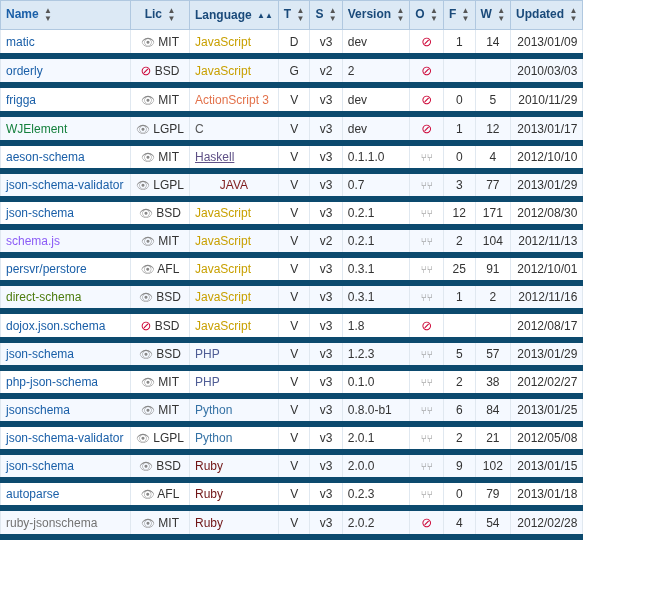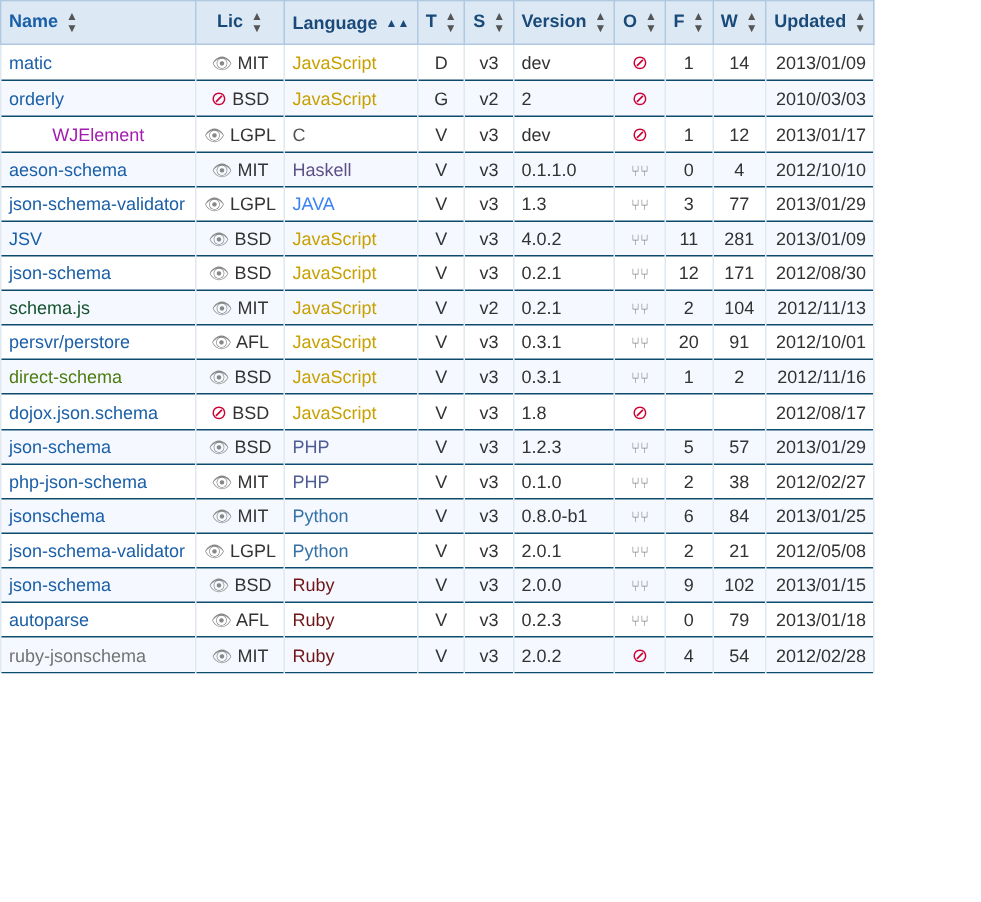--- a/index.html
+++ b/index.html
@@ -28,21 +28,21 @@
     thead th .sort-arrows {
       display: inline-flex;
       flex-direction: column;
       margin-left: 2px;
       vertical-align: middle;
       line-height: 1;
       font-size: 8px;
       color: #555;
     }
     tbody tr {
-      border-bottom: 1px solid #0c4a6e;
+      border-bottom: 6px solid #0c4a6e;
     }
     tbody tr:nth-child(odd) {
       background: #fff;
     }
     tbody tr:nth-child(even) {
       background: #f5f9ff;
     }
     tbody td {
       padding: 4px 5px;
       border-right: 1px solid #e0e8f0;
@@ -149,100 +149,100 @@
     <td class="col-lang" style="color:#c8a000;">JavaScript</td>
     <td class="col-t">G</td>
     <td class="col-s">v2</td>
     <td class="col-ver">2</td>
     <td class="col-o"><span style="color:#cc0033;font-size:13px;">⊘</span></td>
     <td class="col-f"></td>
     <td class="col-w"></td>
     <td class="col-upd">2010/03/03</td>
   </tr>
       <tr>
-    <td class="col-name" style="color:#a21caf;text-align:center;">WJElement</td>
+    <td class="col-name" style="color:#1a5fa8;">frigga</td>
+    <td class="col-lic"><span style="color:#888;font-size:11px;">👁</span> MIT</td>
+    <td class="col-lang" style="color:#E3724B;">ActionScript 3</td>
+    <td class="col-t">V</td>
+    <td class="col-s">v3</td>
+    <td class="col-ver">dev</td>
+    <td class="col-o"><span style="color:#cc0033;font-size:13px;">⊘</span></td>
+    <td class="col-f">0</td>
+    <td class="col-w">5</td>
+    <td class="col-upd">2010/11/29</td>
+  </tr>
+      <tr>
+    <td class="col-name" style="color:#15803d;">WJElement</td>
     <td class="col-lic"><span style="color:#888;font-size:11px;">👁</span> LGPL</td>
     <td class="col-lang" style="color:#555555;">C</td>
     <td class="col-t">V</td>
     <td class="col-s">v3</td>
     <td class="col-ver">dev</td>
     <td class="col-o"><span style="color:#cc0033;font-size:13px;">⊘</span></td>
     <td class="col-f">1</td>
     <td class="col-w">12</td>
     <td class="col-upd">2013/01/17</td>
   </tr>
       <tr>
     <td class="col-name" style="color:#1a5fa8;">aeson-schema</td>
     <td class="col-lic"><span style="color:#888;font-size:11px;">👁</span> MIT</td>
-    <td class="col-lang" style="color:#5e5086;">Haskell</td>
+    <td class="col-lang" style="color:#5e5086;text-decoration:underline;">Haskell</td>
     <td class="col-t">V</td>
     <td class="col-s">v3</td>
     <td class="col-ver">0.1.1.0</td>
     <td class="col-o"><span style="color:#888;font-size:10px;">⑂⑂</span></td>
     <td class="col-f">0</td>
     <td class="col-w">4</td>
     <td class="col-upd">2012/10/10</td>
   </tr>
       <tr>
     <td class="col-name" style="color:#1a5fa8;">json-schema-validator</td>
     <td class="col-lic"><span style="color:#888;font-size:11px;">👁</span> LGPL</td>
-    <td class="col-lang" style="color:#3b82f6;">JAVA</td>
-    <td class="col-t">V</td>
-    <td class="col-s">v3</td>
-    <td class="col-ver">1.3</td>
+    <td class="col-lang" style="color:#7f1d1d;text-align:center;">JAVA</td>
+    <td class="col-t">V</td>
+    <td class="col-s">v3</td>
+    <td class="col-ver">0.7</td>
     <td class="col-o"><span style="color:#888;font-size:10px;">⑂⑂</span></td>
     <td class="col-f">3</td>
     <td class="col-w">77</td>
     <td class="col-upd">2013/01/29</td>
   </tr>
       <tr>
-    <td class="col-name" style="color:#1a5fa8;">JSV</td>
-    <td class="col-lic"><span style="color:#888;font-size:11px;">👁</span> BSD</td>
-    <td class="col-lang" style="color:#c8a000;">JavaScript</td>
-    <td class="col-t">V</td>
-    <td class="col-s">v3</td>
-    <td class="col-ver">4.0.2</td>
-    <td class="col-o"><span style="color:#888;font-size:10px;">⑂⑂</span></td>
-    <td class="col-f">11</td>
-    <td class="col-w">281</td>
-    <td class="col-upd">2013/01/09</td>
-  </tr>
-      <tr>
     <td class="col-name" style="color:#1a5fa8;">json-schema</td>
     <td class="col-lic"><span style="color:#888;font-size:11px;">👁</span> BSD</td>
     <td class="col-lang" style="color:#c8a000;">JavaScript</td>
     <td class="col-t">V</td>
     <td class="col-s">v3</td>
     <td class="col-ver">0.2.1</td>
     <td class="col-o"><span style="color:#888;font-size:10px;">⑂⑂</span></td>
     <td class="col-f">12</td>
     <td class="col-w">171</td>
     <td class="col-upd">2012/08/30</td>
   </tr>
       <tr>
-    <td class="col-name" style="color:#14532d;margin-left:44px;">schema.js</td>
+    <td class="col-name" style="color:#8b5cf6;margin-left:44px;">schema.js</td>
     <td class="col-lic"><span style="color:#888;font-size:11px;">👁</span> MIT</td>
     <td class="col-lang" style="color:#c8a000;">JavaScript</td>
     <td class="col-t">V</td>
     <td class="col-s">v2</td>
     <td class="col-ver">0.2.1</td>
     <td class="col-o"><span style="color:#888;font-size:10px;">⑂⑂</span></td>
     <td class="col-f">2</td>
     <td class="col-w">104</td>
     <td class="col-upd">2012/11/13</td>
   </tr>
       <tr>
     <td class="col-name" style="color:#1a5fa8;">persvr/perstore</td>
     <td class="col-lic"><span style="color:#888;font-size:11px;">👁</span> AFL</td>
     <td class="col-lang" style="color:#c8a000;">JavaScript</td>
     <td class="col-t">V</td>
     <td class="col-s">v3</td>
     <td class="col-ver">0.3.1</td>
     <td class="col-o"><span style="color:#888;font-size:10px;">⑂⑂</span></td>
-    <td class="col-f">20</td>
+    <td class="col-f">25</td>
     <td class="col-w">91</td>
     <td class="col-upd">2012/10/01</td>
   </tr>
       <tr>
     <td class="col-name" style="color:#4d7c0f;">direct-schema</td>
     <td class="col-lic"><span style="color:#888;font-size:11px;">👁</span> BSD</td>
     <td class="col-lang" style="color:#c8a000;">JavaScript</td>
     <td class="col-t">V</td>
     <td class="col-s">v3</td>
     <td class="col-ver">0.3.1</td>

